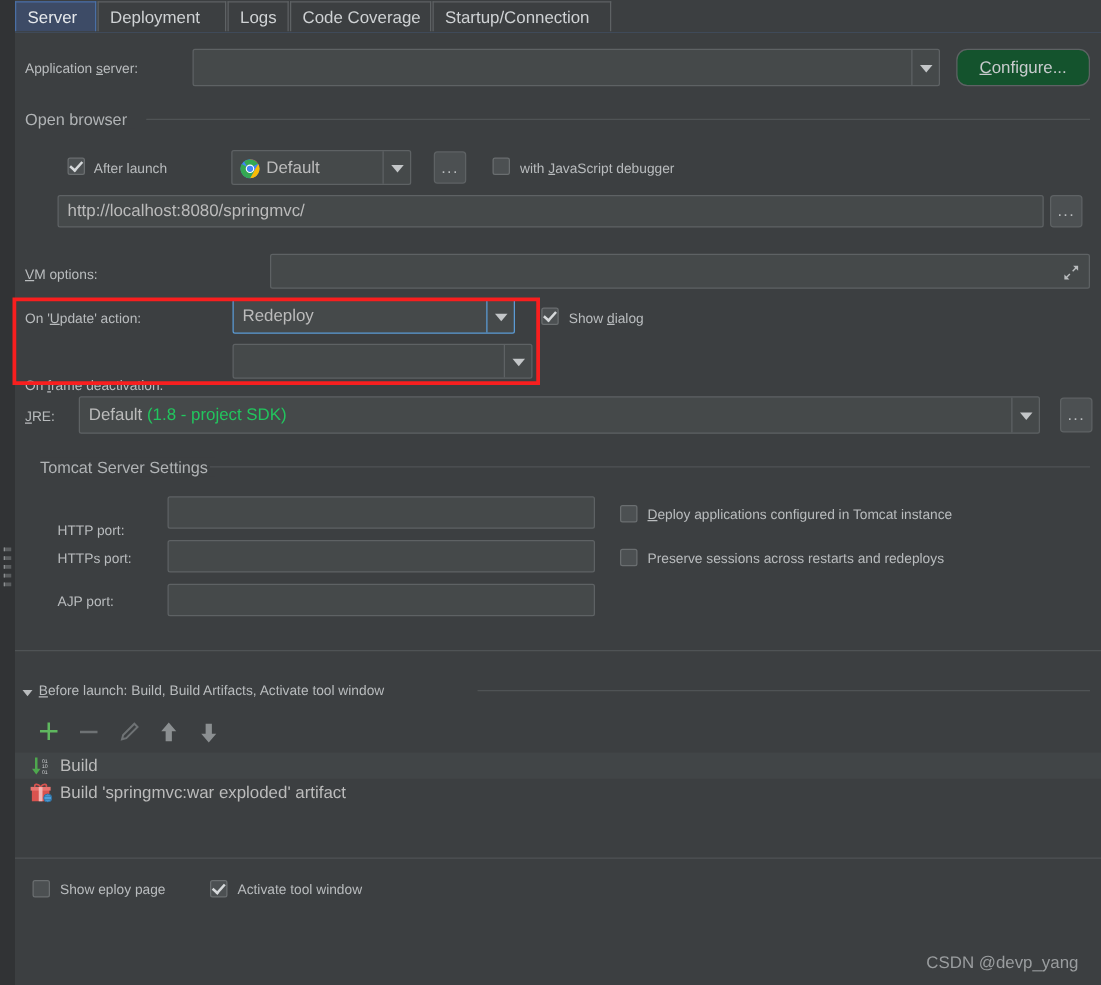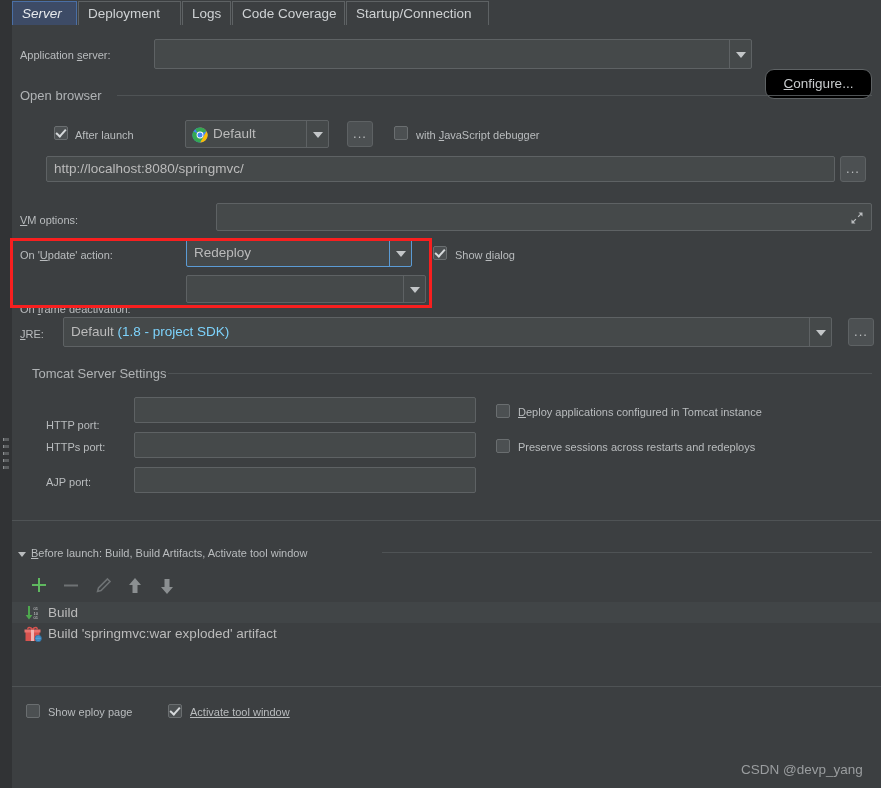--- a/index.html
+++ b/index.html
@@ -96,50 +96,49 @@
     border-radius: 2px;
   }
   .field .val {
     position: absolute;
     left: 7px; top: 0;
     line-height: inherit;
     font-size: 13.5px;
     color: #bbbbbb;
     white-space: nowrap;
   }
-  .field .val .dim { color: #7dd3fc; }
+  .field .val .dim { color: #22c55e; }
 
   .arrowbtn {
     position: absolute;
     top: 0; right: 0;
     width: 22px;
     border-left: 1px solid #5e6264;
     box-sizing: border-box;
   }
   .caret {
     position: absolute;
     left: 50%; top: 50%;
     margin-left: -5px; margin-top: -2px;
     width: 0; height: 0;
     border-left: 5px solid transparent;
     border-right: 5px solid transparent;
     border-top: 6px solid #c3c6c8;
   }
 
   .btn {
     position: absolute;
-    background: #000000;
+    background: #14532d;
     border: 1px solid #5e6264;
     border-radius: 9px;
     box-sizing: border-box;
     text-align: center;
     color: #c8cbcd;
     font-size: 13.5px;
     cursor: default;
-    margin-top: 30px;
   }
   .btn u { text-decoration: underline; }
 
   .dotsbtn {
     position: absolute;
     background: #4c5052;
     border: 1px solid #5e6264;
     border-radius: 3px;
     box-sizing: border-box;
     color: #b9bcbe;
@@ -230,21 +229,21 @@
   <div class="dots">
     <i></i>
       <i></i>
       <i></i>
       <i></i>
       <i></i>
   </div>
 </div>
 
 <div id="tabbar">
-  <div class="tab selected" style="left:0px;width:65px;font-style:italic;"><span>Server</span></div>
+  <div class="tab selected" style="left:0px;width:65px;"><span>Server</span></div>
   <div class="tab" style="left:66px;width:103px;"><span>Deployment</span></div>
   <div class="tab" style="left:170px;width:49px;"><span>Logs</span></div>
   <div class="tab" style="left:220px;width:113px;"><span>Code Coverage</span></div>
   <div class="tab" style="left:334px;width:143px;"><span>Startup/Connection</span></div>
 </div>
 
 <div id="panel">
 
   <div class="lbl" style="left:8px; top:21px;">
     <span>Application </span><u>s</u><span>erver:</span>
@@ -429,19 +428,19 @@
     </span>
     <span class="txt">Build 'springmvc:war exploded' artifact</span>
   </div>
 
   <div class="hr" style="left:0px; top:660px; width:869px;"></div>
 
   <div class="cb" style="left:14px; top:678px;"></div>
   <div class="lbl" style="left:36px; top:678px;">Show eploy page</div>
 
   <div class="cb on" style="left:156px; top:678px;"></div>
-  <div class="lbl" style="left:178px; top:678px;text-decoration:underline;">Activate tool window</div>
+  <div class="lbl" style="left:178px; top:678px;">Activate tool window</div>
 
 </div>
 
 <div id="red-box" style="left:10px; top:238px; width:422px; height:70px;"></div>
 
 <div id="watermark" style="left:741px; top:762px;">CSDN @devp_yang</div>
 
 </body></html>

